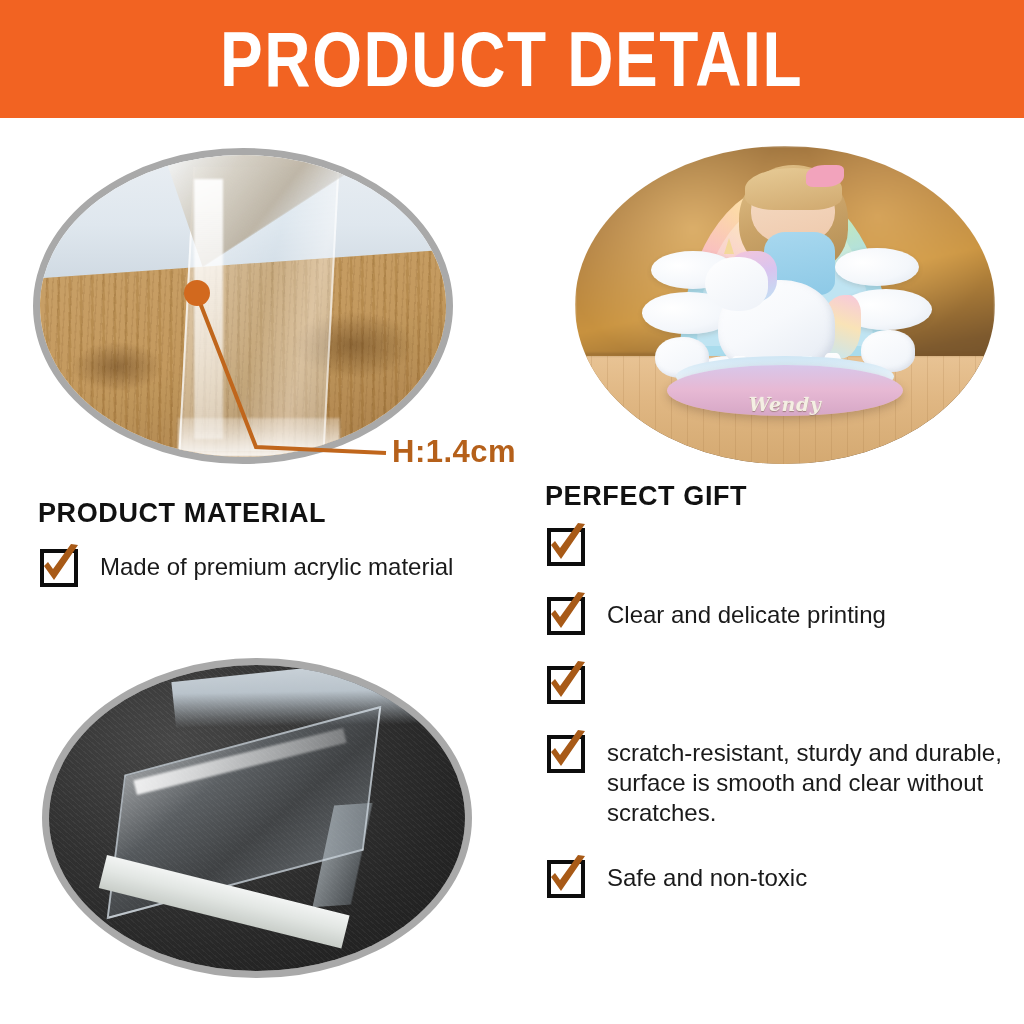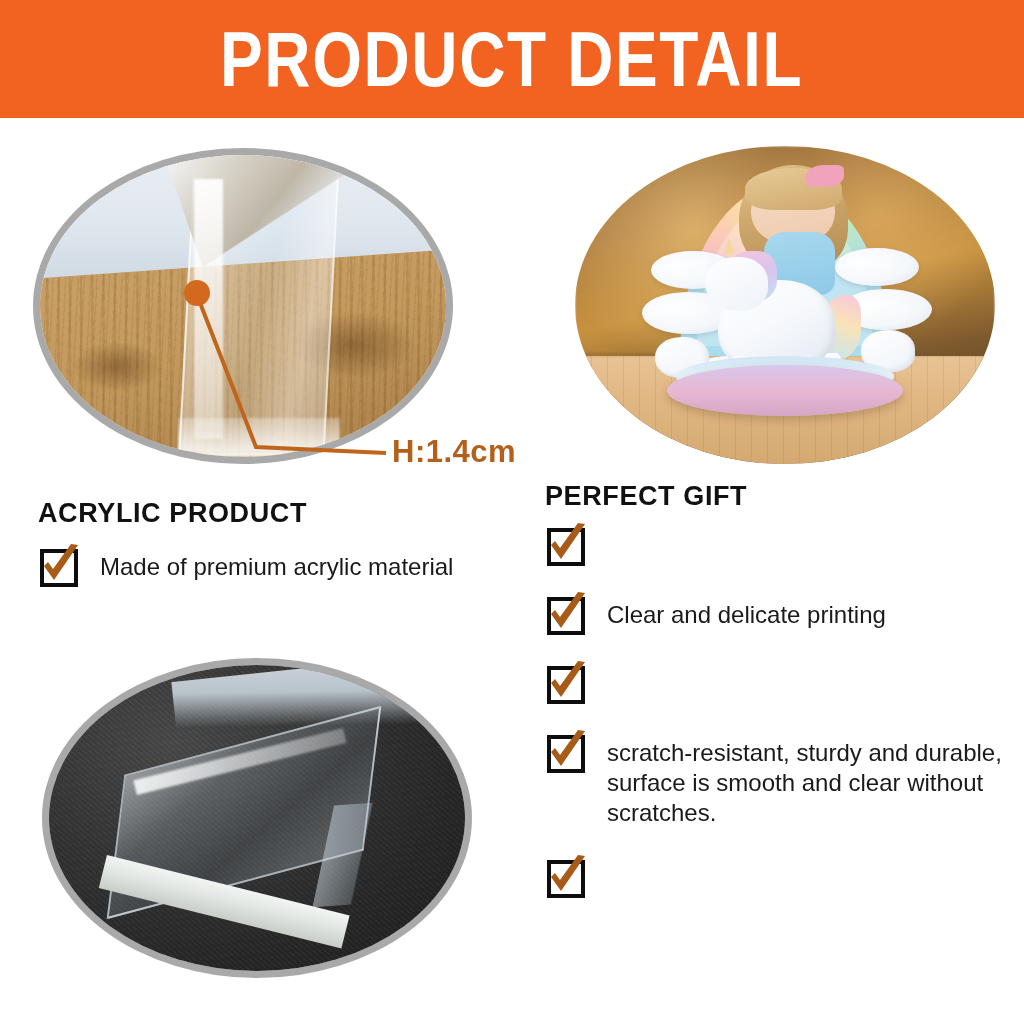--- a/index.html
+++ b/index.html
@@ -481,41 +481,42 @@
       <div class="leg" style="left:59%; top:65%;"></div>
       <div class="unicorn-mane"></div>
       <div class="unicorn-head"></div>
       <div class="unicorn-horn"></div>
 
       <div class="mini-unicorn" style="left:19%; top:60%;"></div>
       <div class="mini-unicorn" style="left:68%; top:58%;"></div>
 
       <div class="base-top"></div>
       <div class="base"></div>
+      <div class="name-plate">Wendy</div>
     </div>
   </div>
 
   <div class="photo-ellipse ringed" id="photo-acrylic-block" style="left:42px; top:658px; width:430px; height:320px;">
     <div class="photo-inner">
       <div class="slate"></div>
       <div class="slate-lip"></div>
       <div class="slab-edge-right"></div>
       <div class="slab-top"></div>
       <div class="slab-shine"></div>
       <div class="slab-edge"></div>
     </div>
   </div>
 
   <svg id="callout-svg">
     <polyline points="197,295 256,447 386,453" fill="none" stroke="#c0661c" stroke-width="4"></polyline>
     <circle cx="197" cy="293" r="13" fill="#d2691e"></circle>
   </svg>
   <div id="callout-label">H:1.4cm</div>
 
-  <div class="section-heading" id="heading-acrylic">ACRYLIC PRODUCT</div>
+  <div class="section-heading" id="heading-acrylic">PRODUCT MATERIAL</div>
 
   <div class="feature-list" id="list-acrylic">
     <div class="feature-item">
       <span class="check-icon">
         <span class="box"></span>
         <svg viewBox="0 0 44 44">
           <path d="M6 23 L16 37 L40 2 L33 1 L15 26 L10 19 Z" fill="#a85a17"></path>
         </svg>
       </span>
       <span class="feature-text">Made of premium acrylic material</span>
@@ -564,17 +565,18 @@
       <span class="feature-text w-scratch">scratch-resistant, sturdy and durable, surface is smooth and clear without scratches.</span>
     </div>
 
     <div class="feature-item">
       <span class="check-icon">
         <span class="box"></span>
         <svg viewBox="0 0 44 44">
           <path d="M6 23 L16 37 L40 2 L33 1 L15 26 L10 19 Z" fill="#a85a17"></path>
         </svg>
       </span>
+      <span class="feature-text">Safe and non-toxic</span>
     </div>
 
   </div>
 
 </div>
 
 </body></html>

